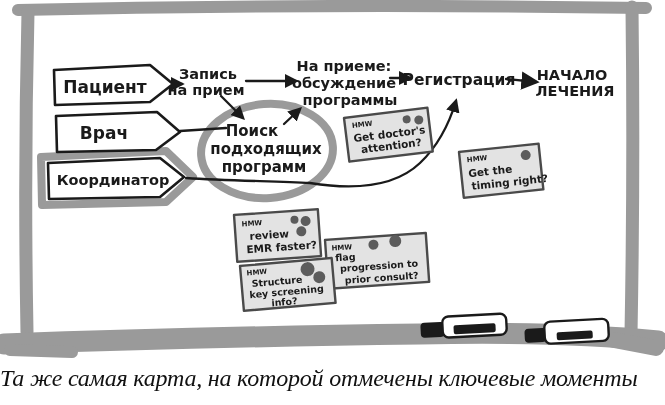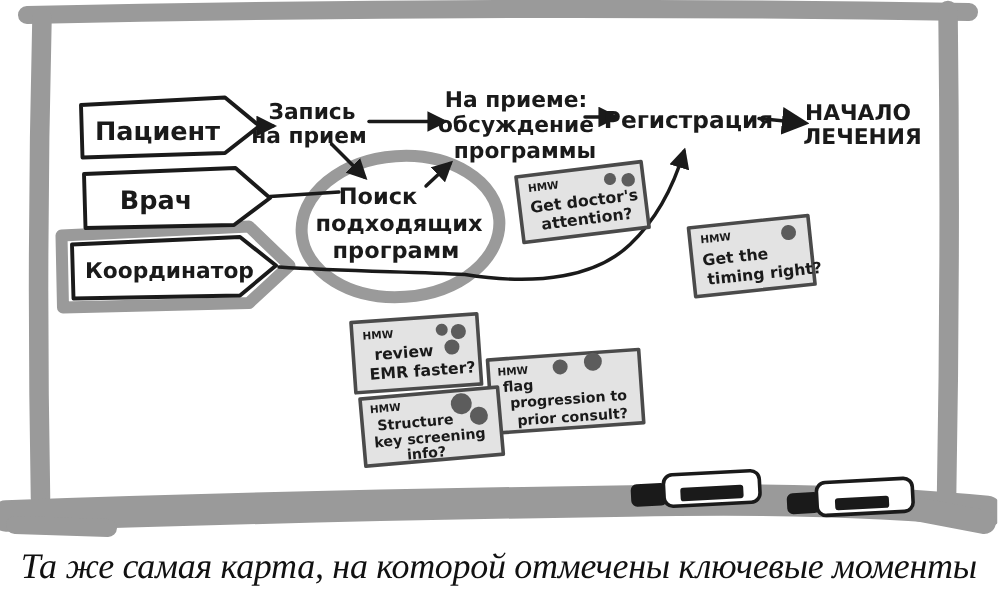--- a/index.html
+++ b/index.html
@@ -12,21 +12,21 @@
   .tagshape{fill:#ffffff;stroke:var(--ink,#1a1a1a);stroke-width:2.6;stroke-linejoin:round;}
   .hand{font-family:"DejaVu Sans",sans-serif;font-weight:bold;fill:var(--ink,#1a1a1a);}
   .mid{text-anchor:middle;}
   .note-paper{fill:var(--note_fill,#e3e3e3);stroke:var(--note_border,#4a4a4a);stroke-width:2.4;stroke-linejoin:round;}
   .dot{fill:var(--dot,#5c5c5c);}
   .note-tag{font-size:7px;}
   .note-line{font-size:10.5px;}
   .note-line-sm{font-size:9.5px;}
   .mk-dark{fill:var(--ink,#1a1a1a);}
   .mk-body{fill:#ffffff;stroke:var(--ink,#1a1a1a);stroke-width:2.4;}
-  #caption{position:absolute;left:0;right:0;top:365px;text-align:center;
+  #caption{position:absolute;left:0;right:0;top:365px;
            font-family:"Liberation Serif","DejaVu Serif",serif;font-style:italic;
            font-size:24px;color:#111;white-space:nowrap;letter-spacing:-0.2px;}
 </style>
 </head>
 <body>
 
 <div id="stage">
 <svg width="665" height="405" viewBox="0 0 665 405">
   <defs>
     <marker id="ah" viewBox="0 0 10 10" refX="8" refY="5" markerWidth="6" markerHeight="6" orient="auto-start-reverse">

